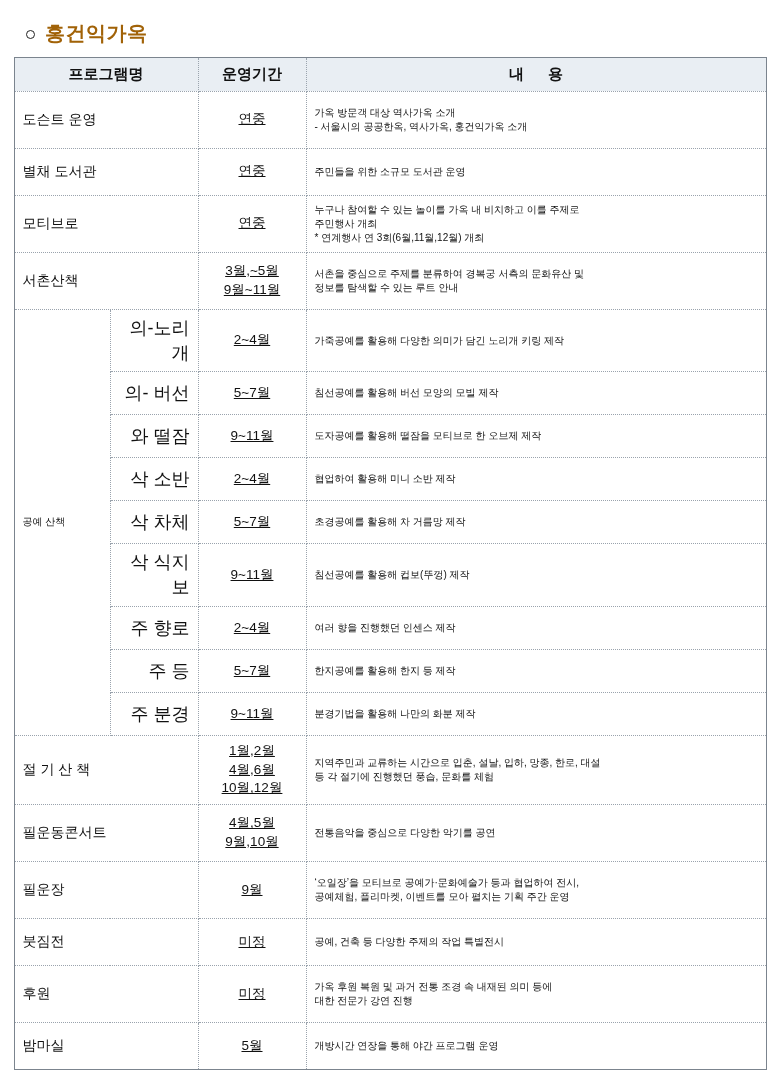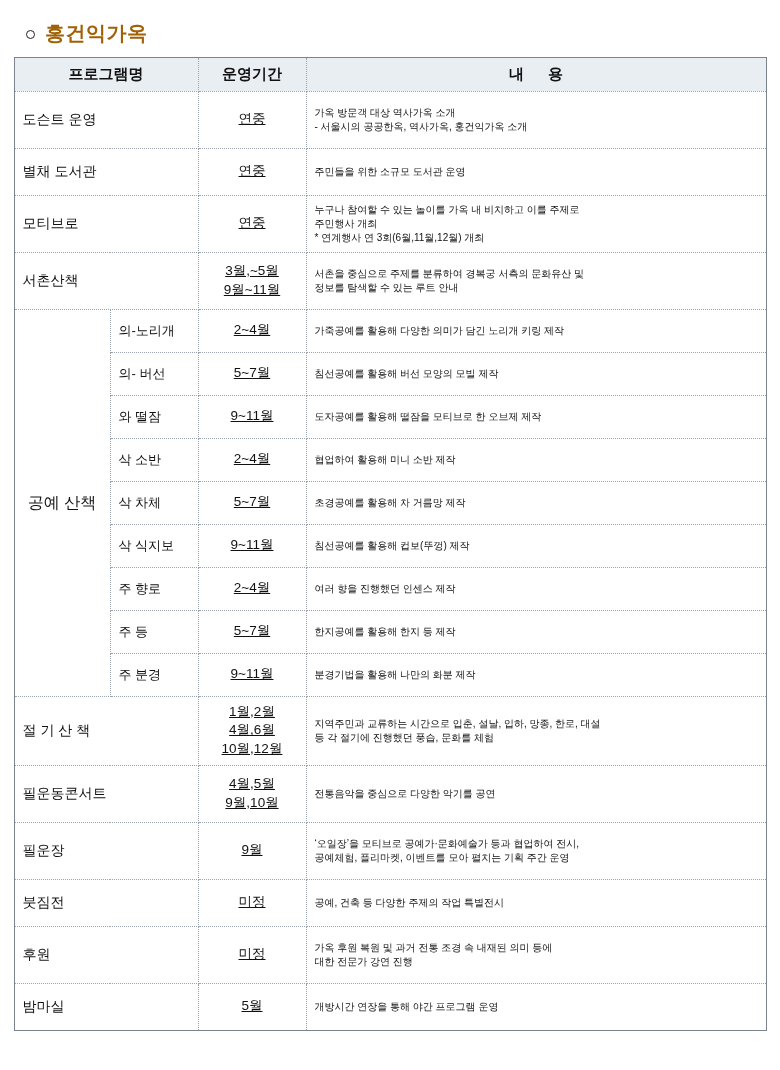--- a/index.html
+++ b/index.html
@@ -79,22 +79,22 @@
   }
   thead th.th-content { letter-spacing: 10px; text-indent: 10px; margin-top: 28px; }
 
   td.cell-name {
     text-align: left;
     padding-left: 10px;
     font-size: 14px;
   }
   td.cell-name.center-v { vertical-align: middle; }
   td.cell-sub {
-    text-align: left;
-    font-size: 13px;
+    text-align: right;
+    font-size: 18px;
   }
   td.cell-period {
     text-align: center;
     font-size: 13.5px;
     white-space: pre-line;
     text-decoration: underline;
   }
   td.cell-content {
     text-align: left;
     font-size: 10px;
@@ -104,23 +104,23 @@
   
   tr.h-tall td { height: 44px; }
   tr.h-med td  { height: 34px; }
   tr.h-small td { height: 30px; }
 
   
   td, th { border-left: 1px dotted #9aa3ad; border-right: 1px dotted #9aa3ad; }
 
   
   td.group-label {
-    text-align: center;
+    text-align: left;
     padding-left: 10px;
-    font-size: 16px;
+    font-size: 10px;
     vertical-align: middle;
   }
 </style>
 </head>
 <body>
 
 <div class="page">
 
   <div class="doc-heading">
     <span class="bullet-circle"></span>

